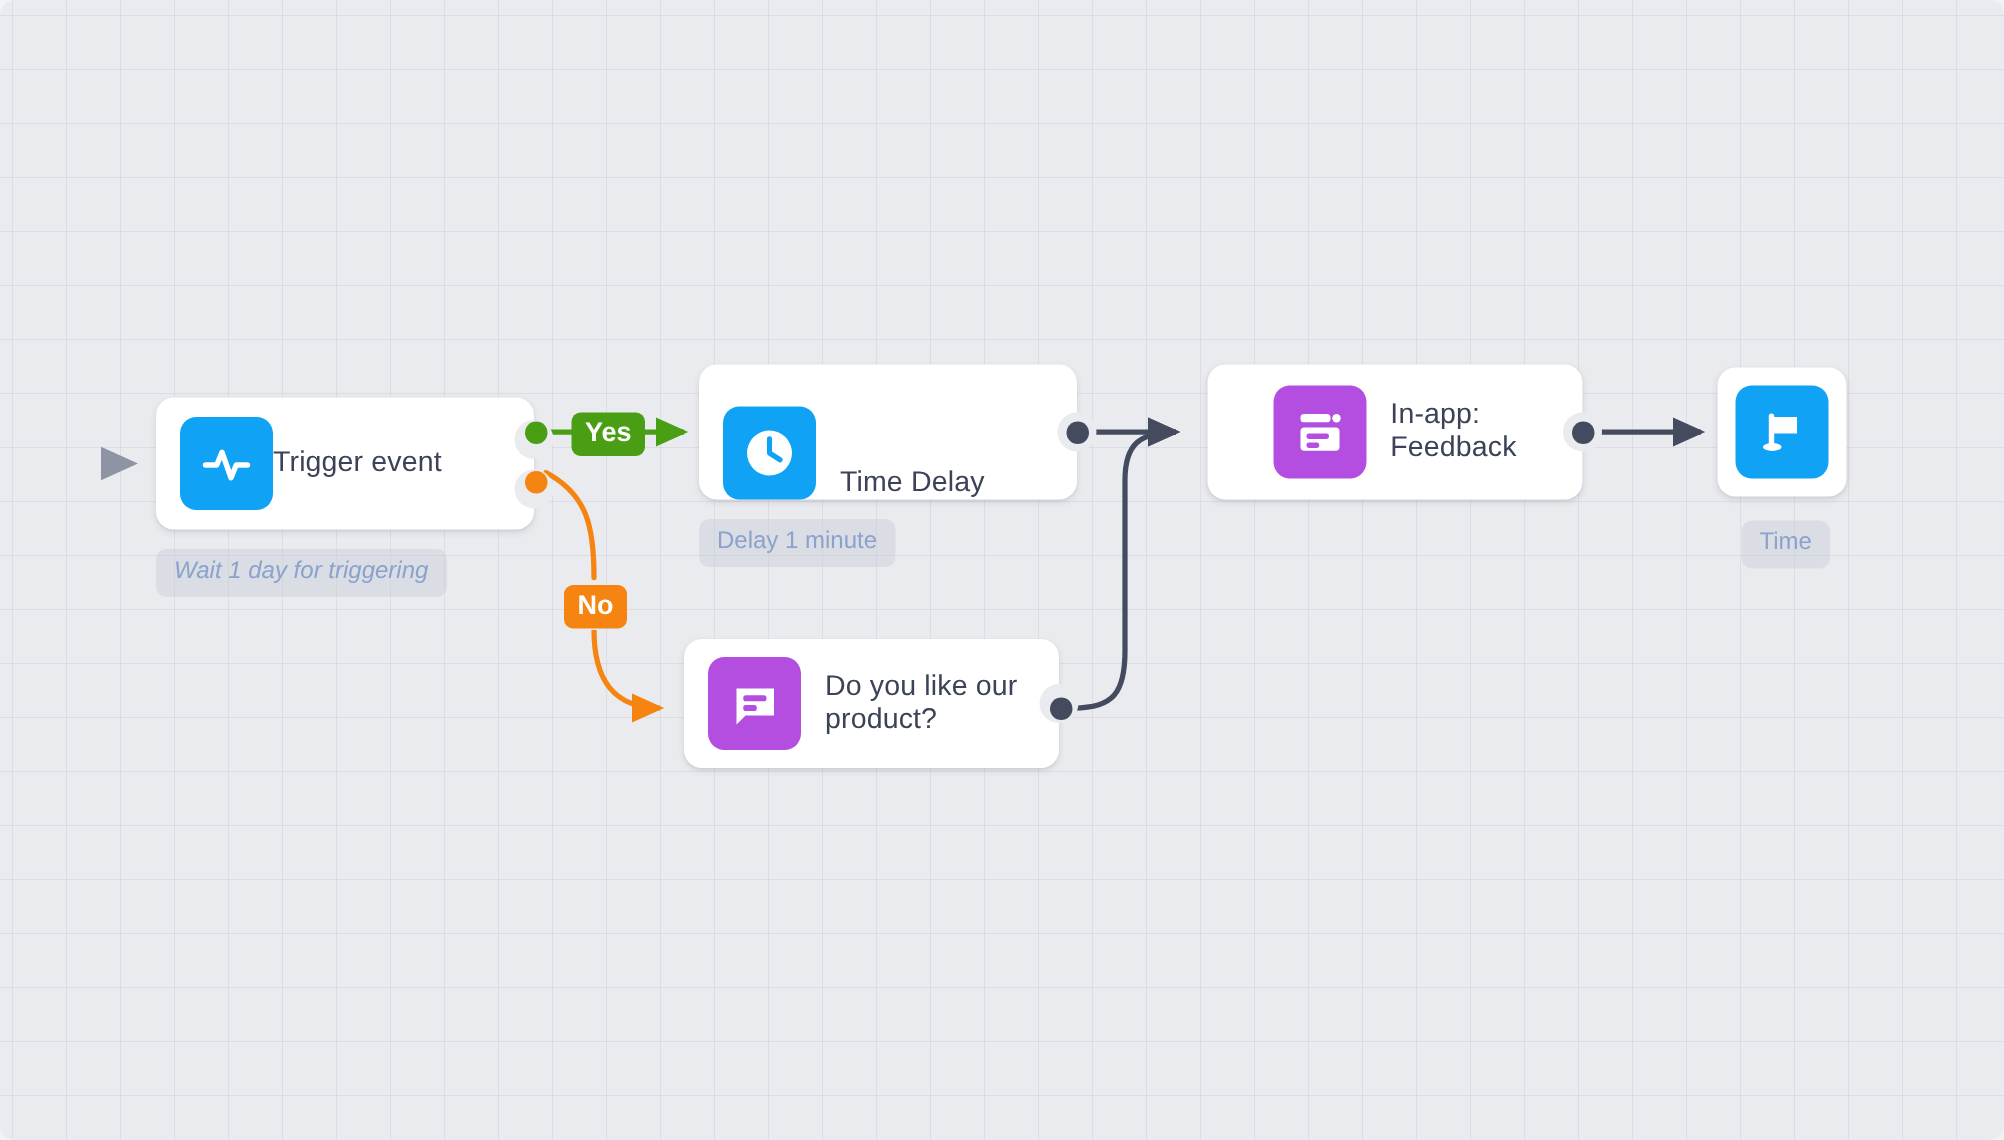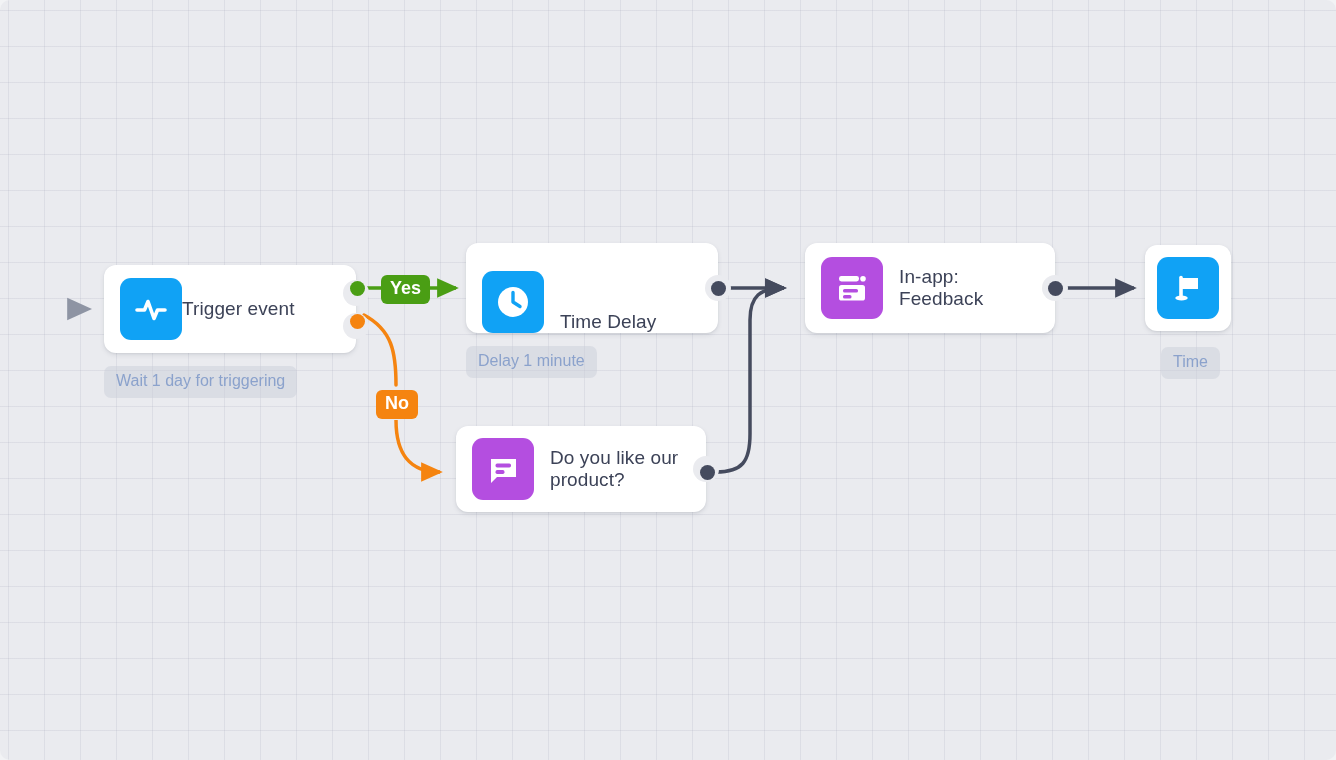--- a/index.html
+++ b/index.html
@@ -170,39 +170,39 @@
     <div class="notch" style="right:-13px; top:48px;"></div>
     <div class="node-icon blue">
       <svg width="40" height="40" viewBox="0 0 40 40" aria-hidden="true">
         <path d="M6,21 L13.5,21 L17,12.5 L23,29.5 L26.5,21 L34,21" fill="none" stroke="#ffffff" stroke-width="3.6" stroke-linecap="round" stroke-linejoin="round"></path>
       </svg>
     </div>
     <div class="node-label">Trigger event</div>
   </div>
   <div class="port green" style="left:350px; top:281px;"></div>
   <div class="port orange" style="left:350px; top:314px;"></div>
-  <div class="chip" style="left:104px; top:366px;">Wait 1 day for triggering</div>
+  <div class="chip" style="left:104px; top:366px;font-style:italic;">Wait 1 day for triggering</div>
 
   <div class="badge yes" style="left:381px; top:275px;">Yes</div>
   <div class="badge no" style="left:376px; top:390px;">No</div>
 
   <div class="node" style="left:466px; top:243px; width:252px; height:90px; padding:0 16px; gap:16px;align-items:flex-end;">
     <div class="notch" style="right:-13px; top:32px;"></div>
     <div class="node-icon blue">
       <svg width="42" height="42" viewBox="0 0 42 42" aria-hidden="true">
         <circle cx="21" cy="21" r="15" fill="#ffffff"></circle>
         <path d="M21,11.5 L21,21 L28,25.5" fill="none" stroke="#10a2f5" stroke-width="3.4" stroke-linecap="round" stroke-linejoin="round"></path>
       </svg>
     </div>
     <div class="node-label">Time Delay</div>
   </div>
   <div class="port gray" style="left:711px; top:281px;"></div>
   <div class="chip" style="left:466px; top:346px;">Delay 1 minute</div>
 
-  <div class="node" style="left:805px; top:243px; width:250px; height:90px; padding:12px 16px; gap:16px;">
+  <div class="node" style="left:805px; top:243px; width:250px; height:90px; padding:12px 16px; gap:16px;justify-content:center;">
     <div class="notch" style="right:-13px; top:32px;"></div>
     <div class="node-icon purple">
       <svg width="42" height="42" viewBox="0 0 42 42" aria-hidden="true">
         <rect x="8" y="9" width="20" height="5.5" rx="2.4" fill="#ffffff"></rect>
         <circle cx="32" cy="11.8" r="2.8" fill="#ffffff"></circle>
         <rect x="8" y="18" width="26" height="15.5" rx="2.6" fill="#ffffff"></rect>
         <rect x="12" y="22" width="15" height="3.6" rx="1.6" fill="#b44ee0"></rect>
         <rect x="12" y="28" width="8.5" height="3.6" rx="1.6" fill="#b44ee0"></rect>
       </svg>
     </div>

